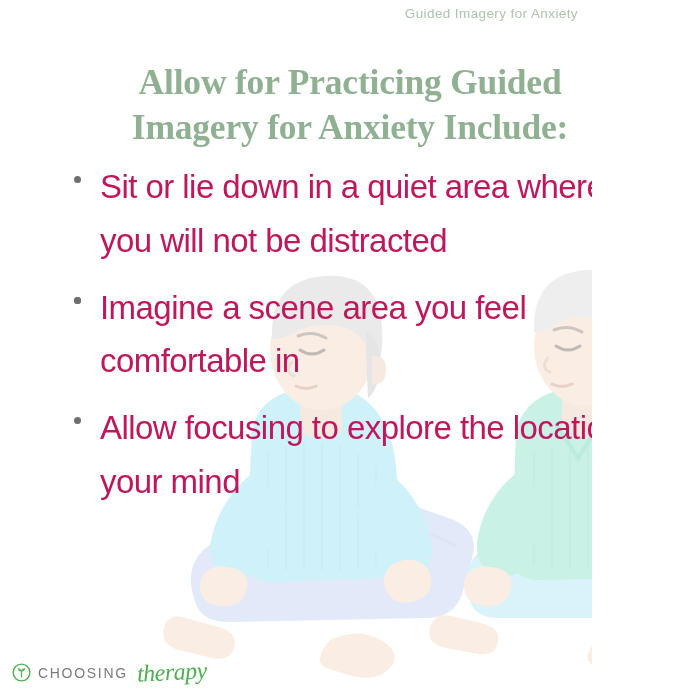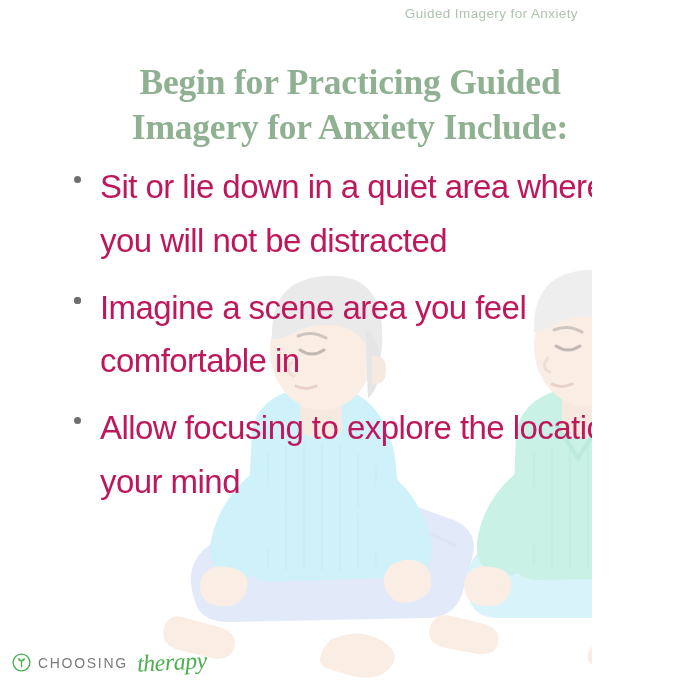--- a/index.html
+++ b/index.html
@@ -86,21 +86,21 @@
     width: 7px;
     height: 7px;
     border-radius: 50%;
     background: #6e6e6e;
   }
 
   
   .logo {
     position: absolute;
     left: 12px;
-    bottom: 24px;
+    bottom: 14px;
     display: flex;
     align-items: center;
     gap: 7px;
   }
   .logo-mark { display: block; width: 19px; height: 19px; }
   .logo-choosing {
     font-family: "Liberation Sans", sans-serif;
     font-size: 14px;
     letter-spacing: 1.7px;
     color: #7b7b7b;
@@ -221,21 +221,21 @@
         <path d="M548 358 q-8 10 2 14" fill="none" stroke="#d9b49c" stroke-width="3" stroke-linecap="round"></path>
         <path d="M552 384 q10 5 20 0" fill="none" stroke="#c9907e" stroke-width="3" stroke-linecap="round"></path>
       </g>
 
     </g>
   </svg>
 
   <div class="eyebrow">Guided Imagery for Anxiety</div>
 
   <h1 class="title">
-    <span class="tline">Begin for Practicing Guided</span>
+    <span class="tline">Allow for Practicing Guided</span>
     <span class="tline">Imagery for Anxiety Include:</span>
   </h1>
 
   <ul class="steps">
     <li class="step">
       <span class="dot"></span>
       <span>Sit or lie down in a quiet area where you will not be distracted</span>
     </li>
     <li class="step">
       <span class="dot"></span>

